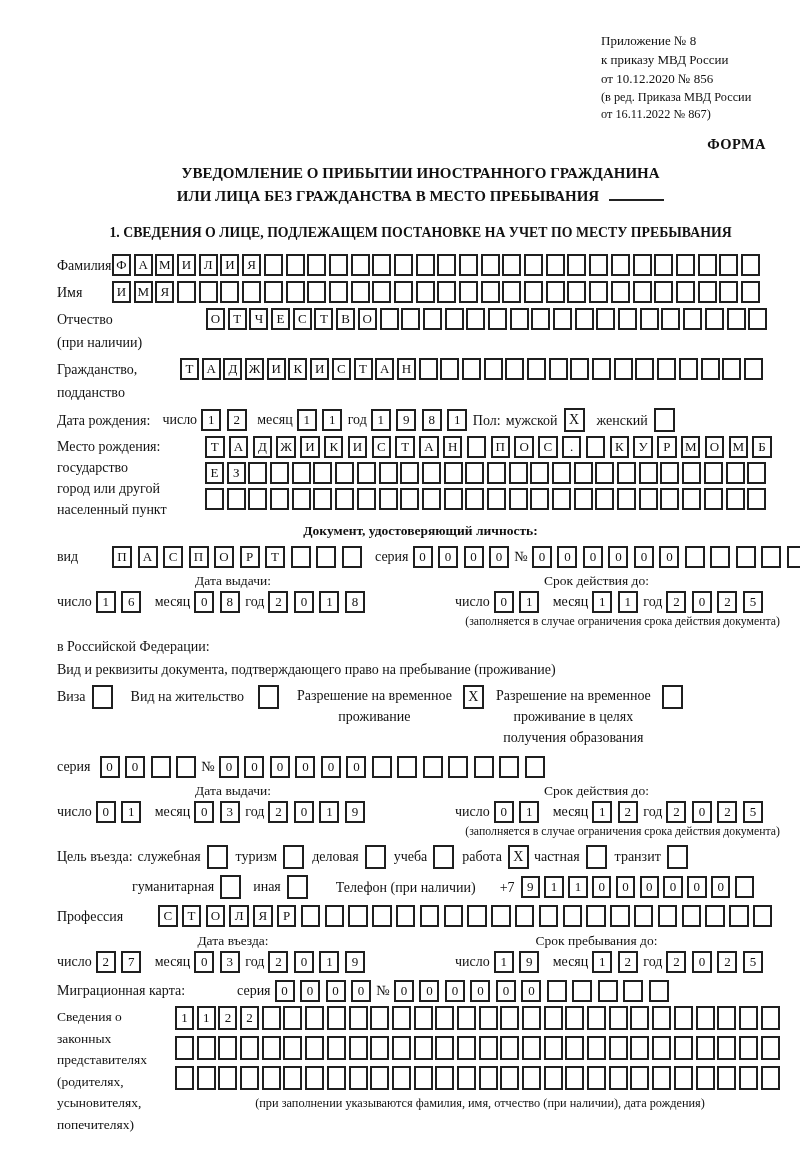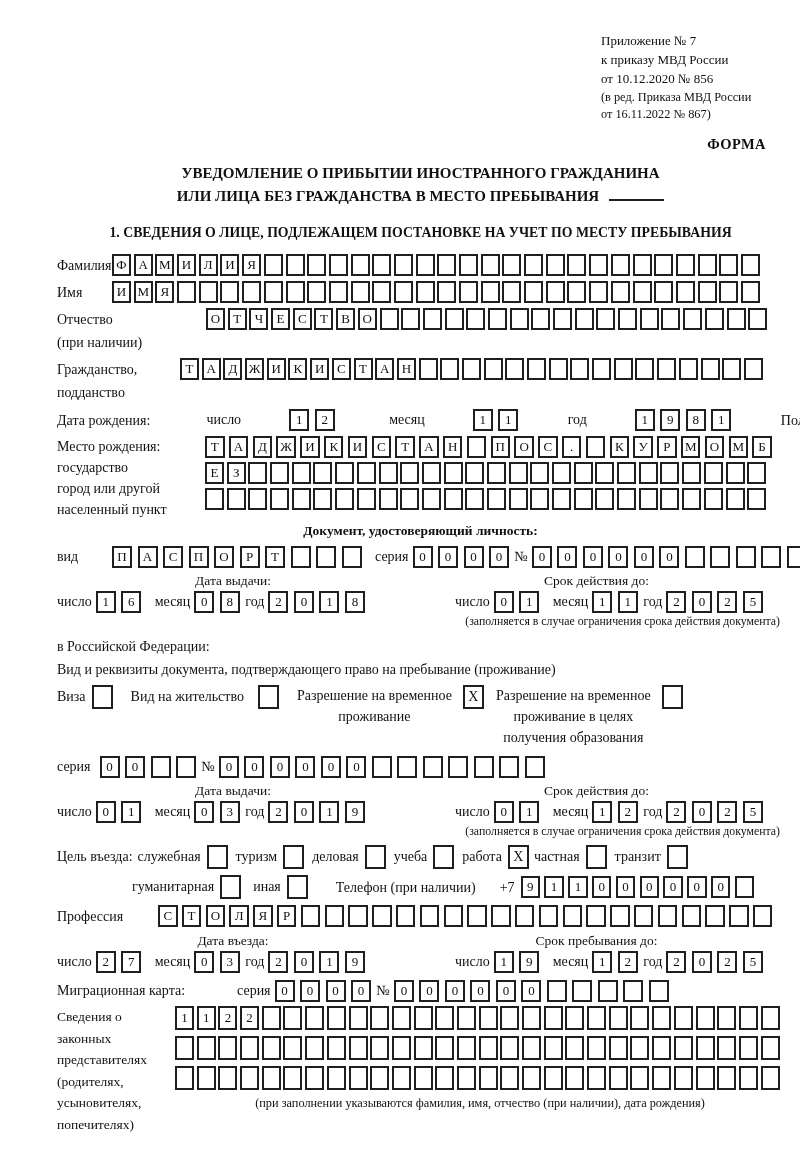--- a/index.html
+++ b/index.html
@@ -46,21 +46,21 @@
   .rep-r .cells{margin-bottom:6px;display:flex;}
   .rep-r .cell{height:24px;}
   .rep-cap{font-size:12.3px;text-align:center;margin-top:2px;width:610px;}
 </style>
 </head>
 <body>
 
 <div class="page">
 
   <div class="hdr">
-    <div>Приложение № 7</div>
+    <div>Приложение № 8</div>
     <div>к приказу МВД России</div>
     <div>от 10.12.2020 № 856</div>
     <div class="ed">(в ред. Приказа МВД России</div>
     <div class="ed">от 16.11.2022 № 867)</div>
   </div>
 
   <div class="forma">ФОРМА</div>
 
   <div class="title">
     <div>УВЕДОМЛЕНИЕ О ПРИБЫТИИ ИНОСТРАННОГО ГРАЖДАНИНА</div>
@@ -199,21 +199,21 @@
         <span class="cell"></span>
         <span class="cell"></span>
         <span class="cell"></span>
         <span class="cell"></span>
         <span class="cell"></span>
         <span class="cell"></span>
         <span class="cell"></span>
       </span>
   </div>
 
-  <div class="frow" style="align-items:center;gap:44px;">
+  <div class="frow" style="align-items:center;">
     <span class="lbl">Дата рождения:</span>
     <span class="dl mlM">число</span>
     <span class="cells dcells">
         <span class="cell">1</span>
         <span class="cell">2</span>
       </span>
     <span class="dl mlXS">месяц</span>
     <span class="cells dcells">
         <span class="cell">1</span>
         <span class="cell">1</span>

